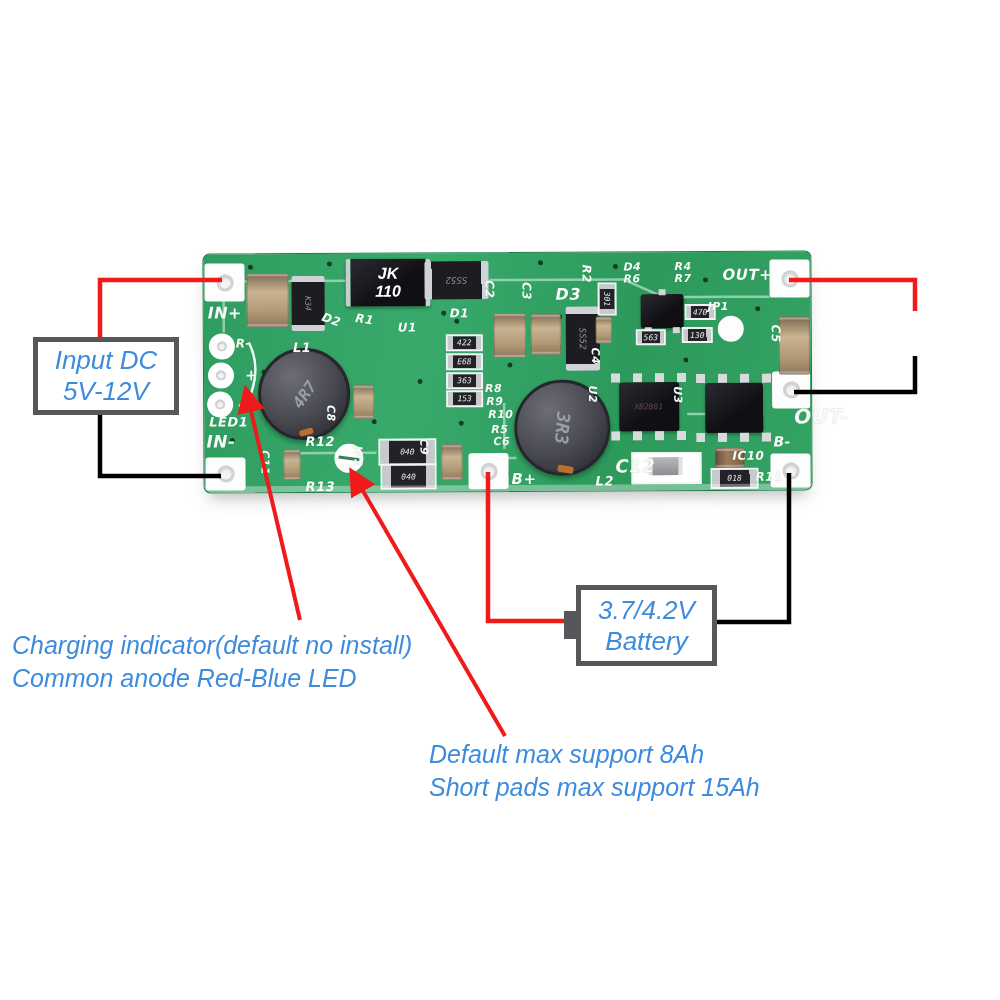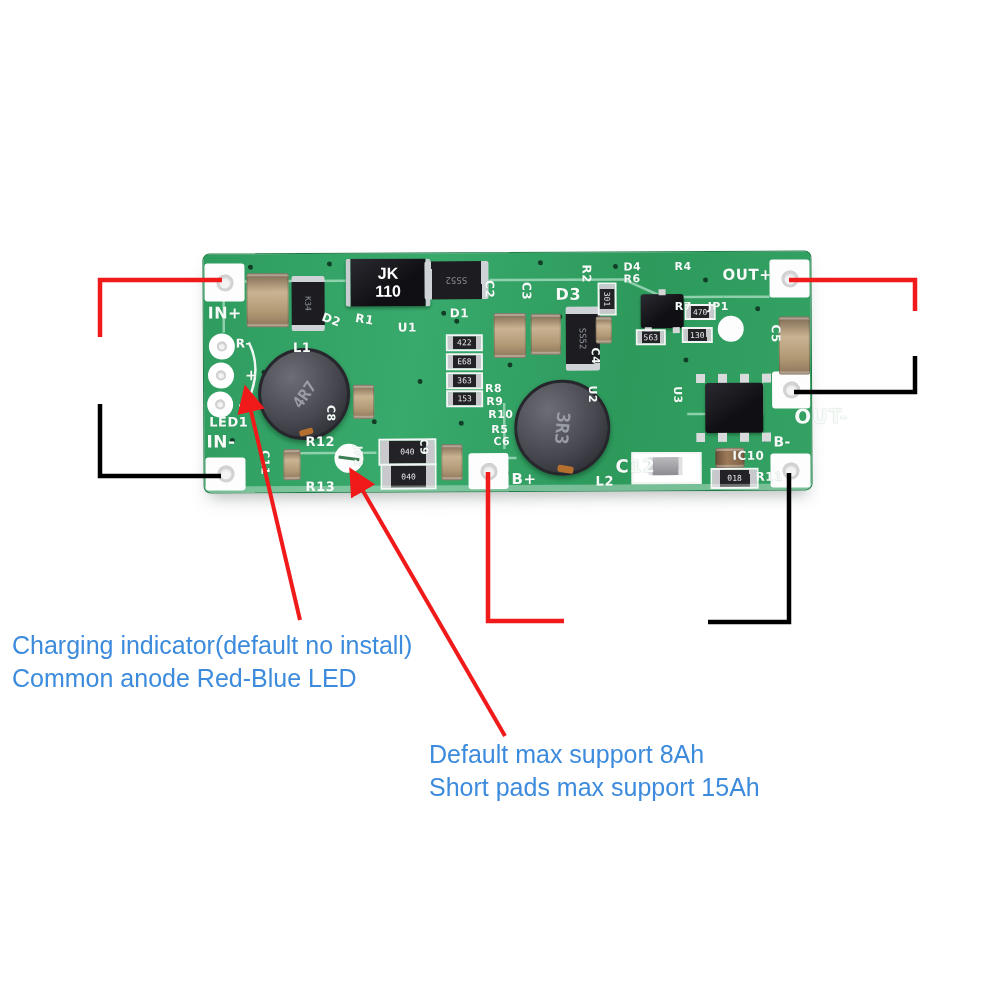--- a/index.html
+++ b/index.html
@@ -1,17 +1,17 @@
 <!DOCTYPE html>
 <html><head>
 <meta charset="utf-8">
 <style>
   html,body{margin:0;padding:0;background:#fff;}
   #canvas{position:relative;width:1000px;height:1000px;background:#fff;overflow:hidden;
-          font-family:"Liberation Sans",sans-serif;}
+          font-family:"Liberation Sans",sans-serif;font-style:italic;}
   
   #board{position:absolute;left:203px;top:252px;width:607px;height:238px;border-radius:7px;
          background:linear-gradient(100deg,#2f9c5f,#38aa6c 35%,#2d9a5c 68%,#33a263);
          border:1px solid #1d7a44;transform:rotate(-0.3deg);
          box-shadow:0 10px 16px -6px rgba(110,120,115,.5);}
   #board:after{content:"";position:absolute;left:0;right:0;bottom:0;height:6px;
          background:rgba(255,255,255,.35);border-radius:0 0 7px 7px;}
   .abs{position:absolute;}
   .pad{position:absolute;background:#fdfdfd;border-radius:3px;display:flex;align-items:center;justify-content:center;}
   .hole{width:17px;height:17px;border-radius:50%;background:#f4f4f4;
@@ -179,20 +179,27 @@
     <div class="res" style="left:242px;top:137px;width:33px;height:13px">
         <span>153</span>
       </div>
     <div class="cap" style="left:149px;top:131px;width:21px;height:34px"></div>
 
     <div class="ind" style="left:310px;top:127px;width:90px;height:90px">
       <span class="mark" style="font-size:18px;transform:rotate(95deg)">3R3</span>
       <span class="copper" style="left:40px;bottom:0;width:16px;height:7px;transform:rotate(10deg)"></span>
     </div>
 
+    <div class="chip" style="left:407px;top:121px;width:75px;height:68px">
+      <div class="legrow" style="width:75px"></div>
+      <div class="chipbody" style="width:60px;height:49px;margin:0 auto;font-size:8px;color:#5c4a4a">
+          <span>XB2B81</span>
+        </div>
+      <div class="legrow" style="width:75px"></div>
+    </div>
     <div class="chip" style="left:492px;top:122px;width:75px;height:69px">
       <div class="legrow" style="width:75px"></div>
       <div class="chipbody" style="width:58px;height:50px;margin:0 auto"></div>
       <div class="legrow" style="width:75px"></div>
     </div>
 
     <div class="cap" style="left:79px;top:195px;width:17px;height:31px"></div>
     <div class="res" style="left:174px;top:185px;width:54px;height:23px">
         <span>040</span>
       </div>
@@ -224,21 +231,21 @@
       <span class="silk" style="left: 194px; top: 67px; font-size: 12px;">U1</span>
       <span class="silk" style="left: 246px; top: 53px; font-size: 12px;">D1</span>
       <span class="silk" style="left: 293px; top: 27px; font-size: 12px; transform: rotate(90deg); transform-origin: left top;">C2</span>
       <span class="silk" style="left: 330px; top: 29px; font-size: 12px; transform: rotate(90deg); transform-origin: left top;">C3</span>
       <span class="silk" style="left: 352px; top: 32px; font-size: 16px;">D3</span>
       <span class="silk" style="left: 390px; top: 12px; font-size: 12px; transform: rotate(90deg); transform-origin: left top;">R2</span>
       <span class="silk" style="left: 398px; top: 95px; font-size: 11px; transform: rotate(90deg); transform-origin: left top;">C4</span>
       <span class="silk" style="left: 420px; top: 8px; font-size: 11px;">D4</span>
       <span class="silk" style="left: 420px; top: 20px; font-size: 11px;">R6</span>
       <span class="silk" style="left: 471px; top: 8px; font-size: 11px;">R4</span>
-      <span class="silk" style="left: 471px; top: 20px; font-size: 11px; margin-top: 28px;">R7</span>
+      <span class="silk" style="left: 471px; top: 20px; font-size: 11px;">R7</span>
       <span class="silk" style="left: 504px; top: 48px; font-size: 11px;">JP1</span>
       <span class="silk" style="left: 519px; top: 14px; font-size: 15px;">OUT+</span>
       <span class="silk" style="left: 579px; top: 73px; font-size: 12px; transform: rotate(90deg); transform-origin: left top;">C5</span>
       <span class="silk" style="left: 133px; top: 151px; font-size: 11px; transform: rotate(90deg); transform-origin: left top;">C8</span>
       <span class="silk" style="left: 281px; top: 129px; font-size: 11px;">R8</span>
       <span class="silk" style="left: 282px; top: 142px; font-size: 11px;">R9</span>
       <span class="silk" style="left: 284px; top: 155px; font-size: 11px;">R10</span>
       <span class="silk" style="left: 287px; top: 170px; font-size: 11px;">R5</span>
       <span class="silk" style="left: 289px; top: 182px; font-size: 11px;">C6</span>
       <span class="silk" style="left: 67px; top: 196px; font-size: 11px; transform: rotate(90deg); transform-origin: left top;">C11</span>
@@ -266,20 +273,29 @@
     <path d="M222,280 H100 V337" stroke="#f01a1a" stroke-width="4.5" fill="none"></path>
     <path d="M100,404 V476 H221" stroke="#000" stroke-width="4.5" fill="none"></path>
     <path d="M789,280 H915 V311" stroke="#f01a1a" stroke-width="4.5" fill="none"></path>
     <path d="M915,356 V392 H794" stroke="#000" stroke-width="4.5" fill="none"></path>
     <path d="M488,472 V621 H564" stroke="#f01a1a" stroke-width="4.5" fill="none"></path>
     <path d="M789,473 V622 H708" stroke="#000" stroke-width="4.5" fill="none"></path>
     <path d="M300,620 L246,390" stroke="#f01a1a" stroke-width="4" fill="none" marker-end="url(#arrow)"></path>
     <path d="M505,736 L352,472" stroke="#f01a1a" stroke-width="4" fill="none" marker-end="url(#arrow)"></path>
   </svg>
 
+  <div class="callout" style="left:33px;top:337px;width:136px;height:68px">
+    <span>Input DC</span>
+    <span>5V-12V</span>
+  </div>
+  <div class="callout" style="left:576px;top:585px;width:131px;height:71px">
+    <span class="abs" style="left:-17px;top:21px;width:12px;height:28px;background:#56575a"></span>
+    <span>3.7/4.2V</span>
+    <span>Battery</span>
+  </div>
 
   <div class="note" style="left:12px;top:629px">
     <div>Charging indicator(default no install)</div>
     <div>Common anode Red-Blue LED</div>
   </div>
   <div class="note" style="left:429px;top:738px">
     <div>Default max support 8Ah</div>
     <div>Short pads max support 15Ah</div>
   </div>
 

